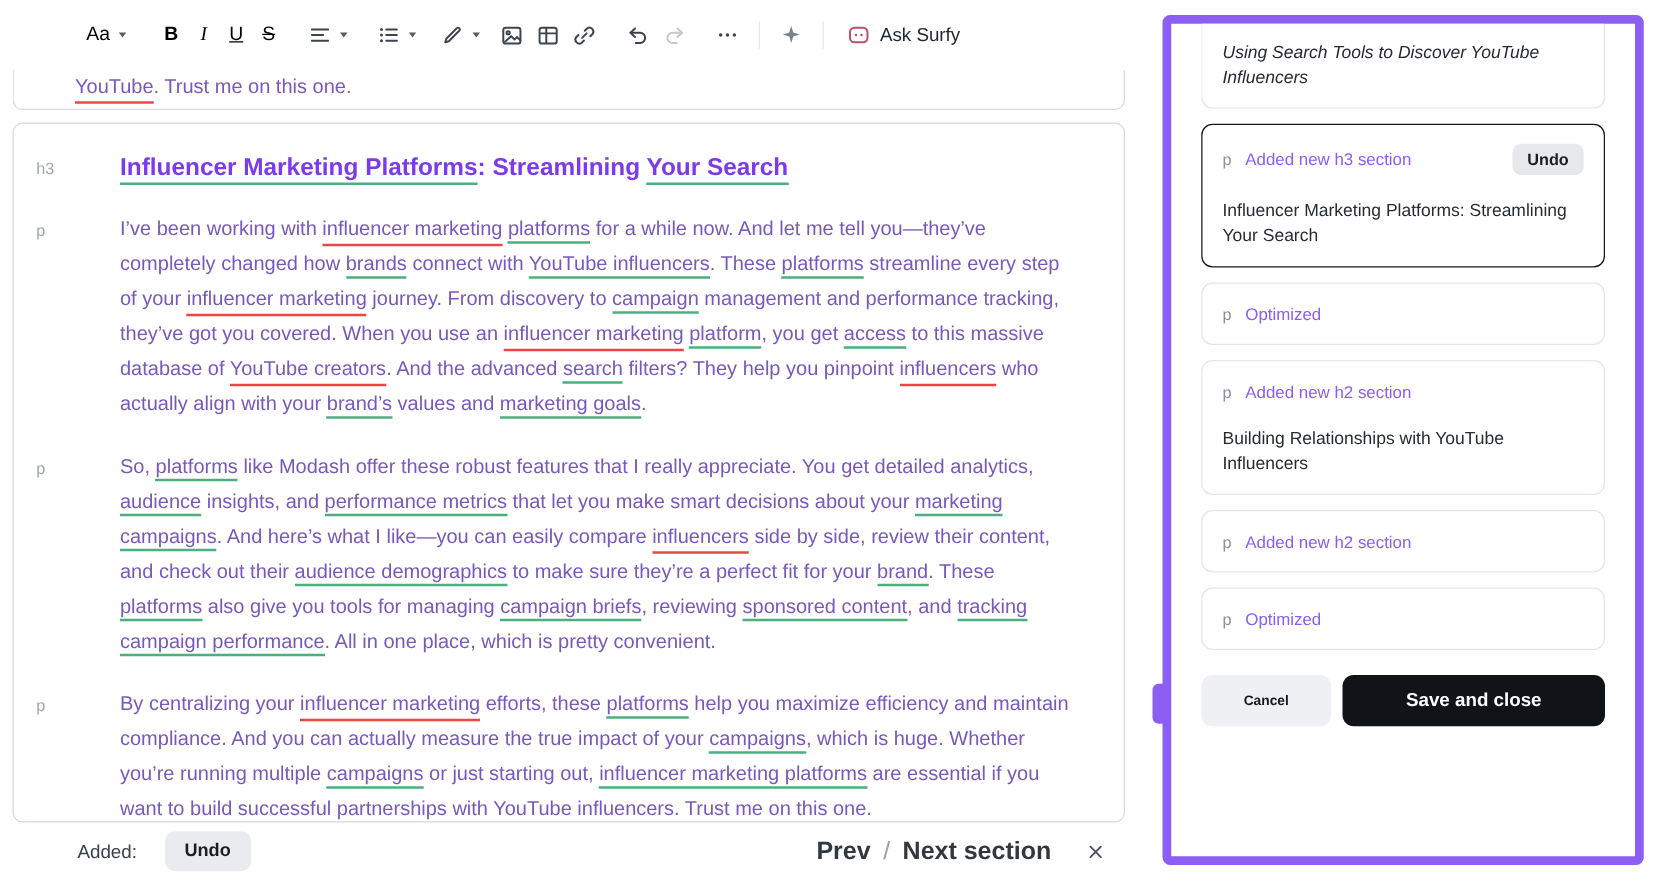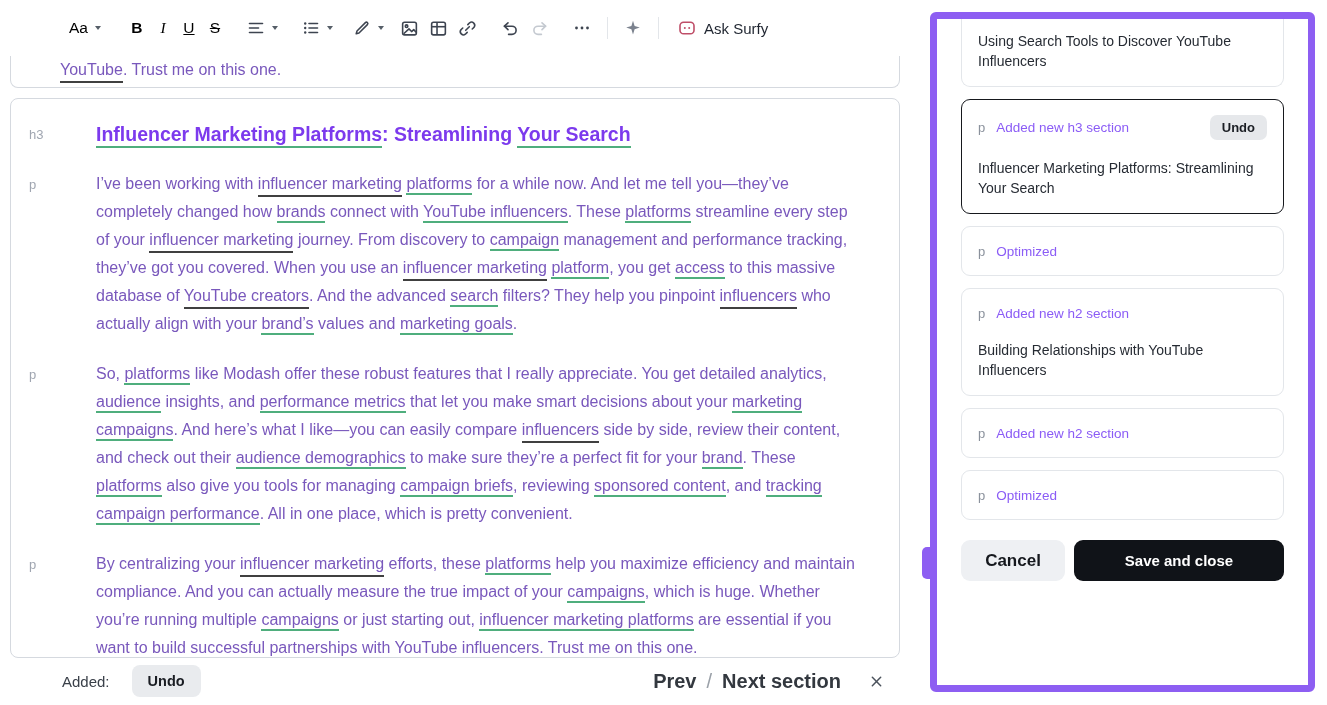--- a/index.html
+++ b/index.html
@@ -46,21 +46,21 @@
     border: 1px solid #d5d9df; border-radius: 8px; background: #fff;
     padding-top: 12px; overflow: hidden;
   }
   .block { display: flex; align-items: flex-start; padding: 0 42px 0 18px; margin-top: 22px; gap: 36px; }
   .block.first { margin-top: 10px; }
   .gutter { flex: none; width: 31px; font-size: 13px; color: #a0a6b1; padding-top: 7px; }
   .heading-block .gutter { padding-top: 6px; }
   .rich { flex: 1; font-size: 16px; line-height: 28px; color: #7958bc; }
   h3.rich { font-size: 19.5px; line-height: 27px; font-weight: 700; color: #7c3aed; }
   .u-green  { border-bottom: 2px solid #4fae7d; padding-bottom: 1px; }
-  .u-orange { border-bottom: 2px solid #404040; padding-bottom: 3px; }
+  .u-orange { border-bottom: 2px solid #ef4444; padding-bottom: 3px; }
 
   .editor-footer {
     position: absolute; left: 10px; top: 660px; width: 890px; height: 42px;
     display: flex; align-items: center; padding: 0 12px 0 52px; background: #fff;
     font-size: 15px; color: #3a4049; justify-content: flex-end;
   }
   .undo-pill { margin-left: 22px; background: #e9ebee; border-radius: 8px; padding: 8px 16px; font-size: 14.5px; font-weight: 600; color: #1a1d23; }
   .footer-right { margin-left: auto; display: flex; align-items: center; gap: 10px; font-weight: 600; color: #33383f; font-size: 20px; }
   .sep { color: #9aa0a8; font-weight: 400; }
   .close-btn { margin-left: 24px; padding: 4px; display: inline-flex; }
@@ -75,23 +75,23 @@
     border: 1px solid #e3e6ea; border-radius: 9px; padding: 15px 16px; margin-bottom: 12px;
     background: #fff; cursor: pointer;
   }
   .card.cut { border-top: none; border-radius: 0 0 9px 9px; padding-top: 12px; }
   .card.active { border: 1.5px solid #16181d; }
   .card-head { display: flex; align-items: center; min-height: 18px; font-size: 13.5px; }
   .card-tag { color: #8a919c; margin-right: 11px; font-size: 13px; }
   .card-action { color: #8b5cf6; }
   .badge { margin-left: auto; background: #e6e8eb; border-radius: 7px; padding: 5px 12px; font-size: 13px; font-weight: 600; color: #1a1d23; }
   .card-body { margin-top: 18px; font-size: 14px; line-height: 20px; color: #262b33; }
-  .card.cut .card-body { margin-top: 0; }
+  .card.cut .card-body { margin-top: 0; font-style: italic; }
   .panel-actions { display: flex; gap: 9px; margin-top: 20px; }
-  .btn-cancel { width: 104px; height: 41px; background: #eef0f3; border-radius: 9px; font-size: 17px; font-weight: 600; color: #15181d; }
+  .btn-cancel { width: 104px; height: 41px; background: #eef0f3; border-radius: 9px; font-size: 11px; font-weight: 600; color: #15181d; }
   .btn-save { flex: 1; height: 41px; background: #101318; border-radius: 9px; font-size: 15px; font-weight: 600; color: #fff; }
 </style>
 </head>
 <body>
 
 <div class="screen">
 
   <div class="toolbar">
     <button class="tb">
       <span>Aa</span>

